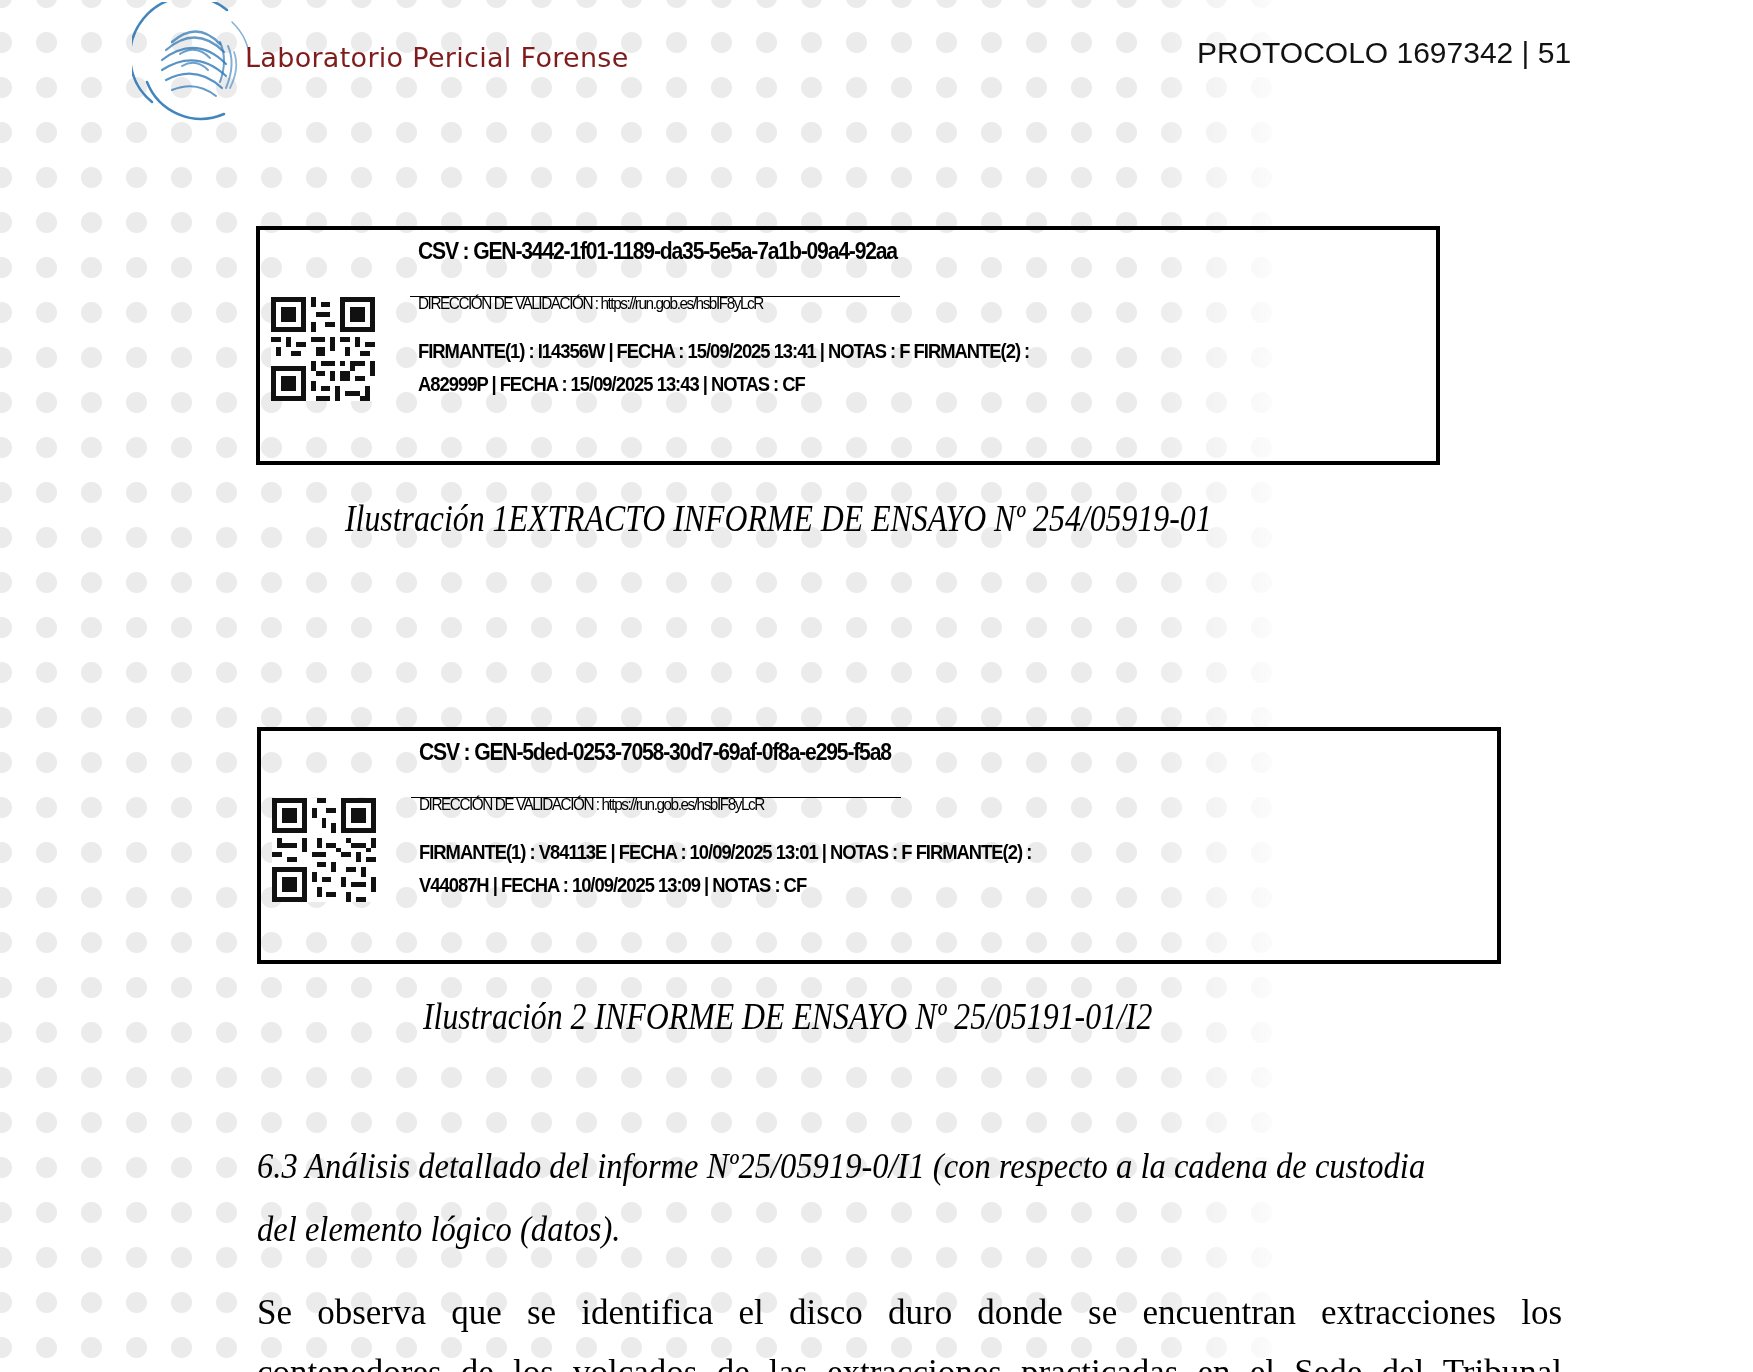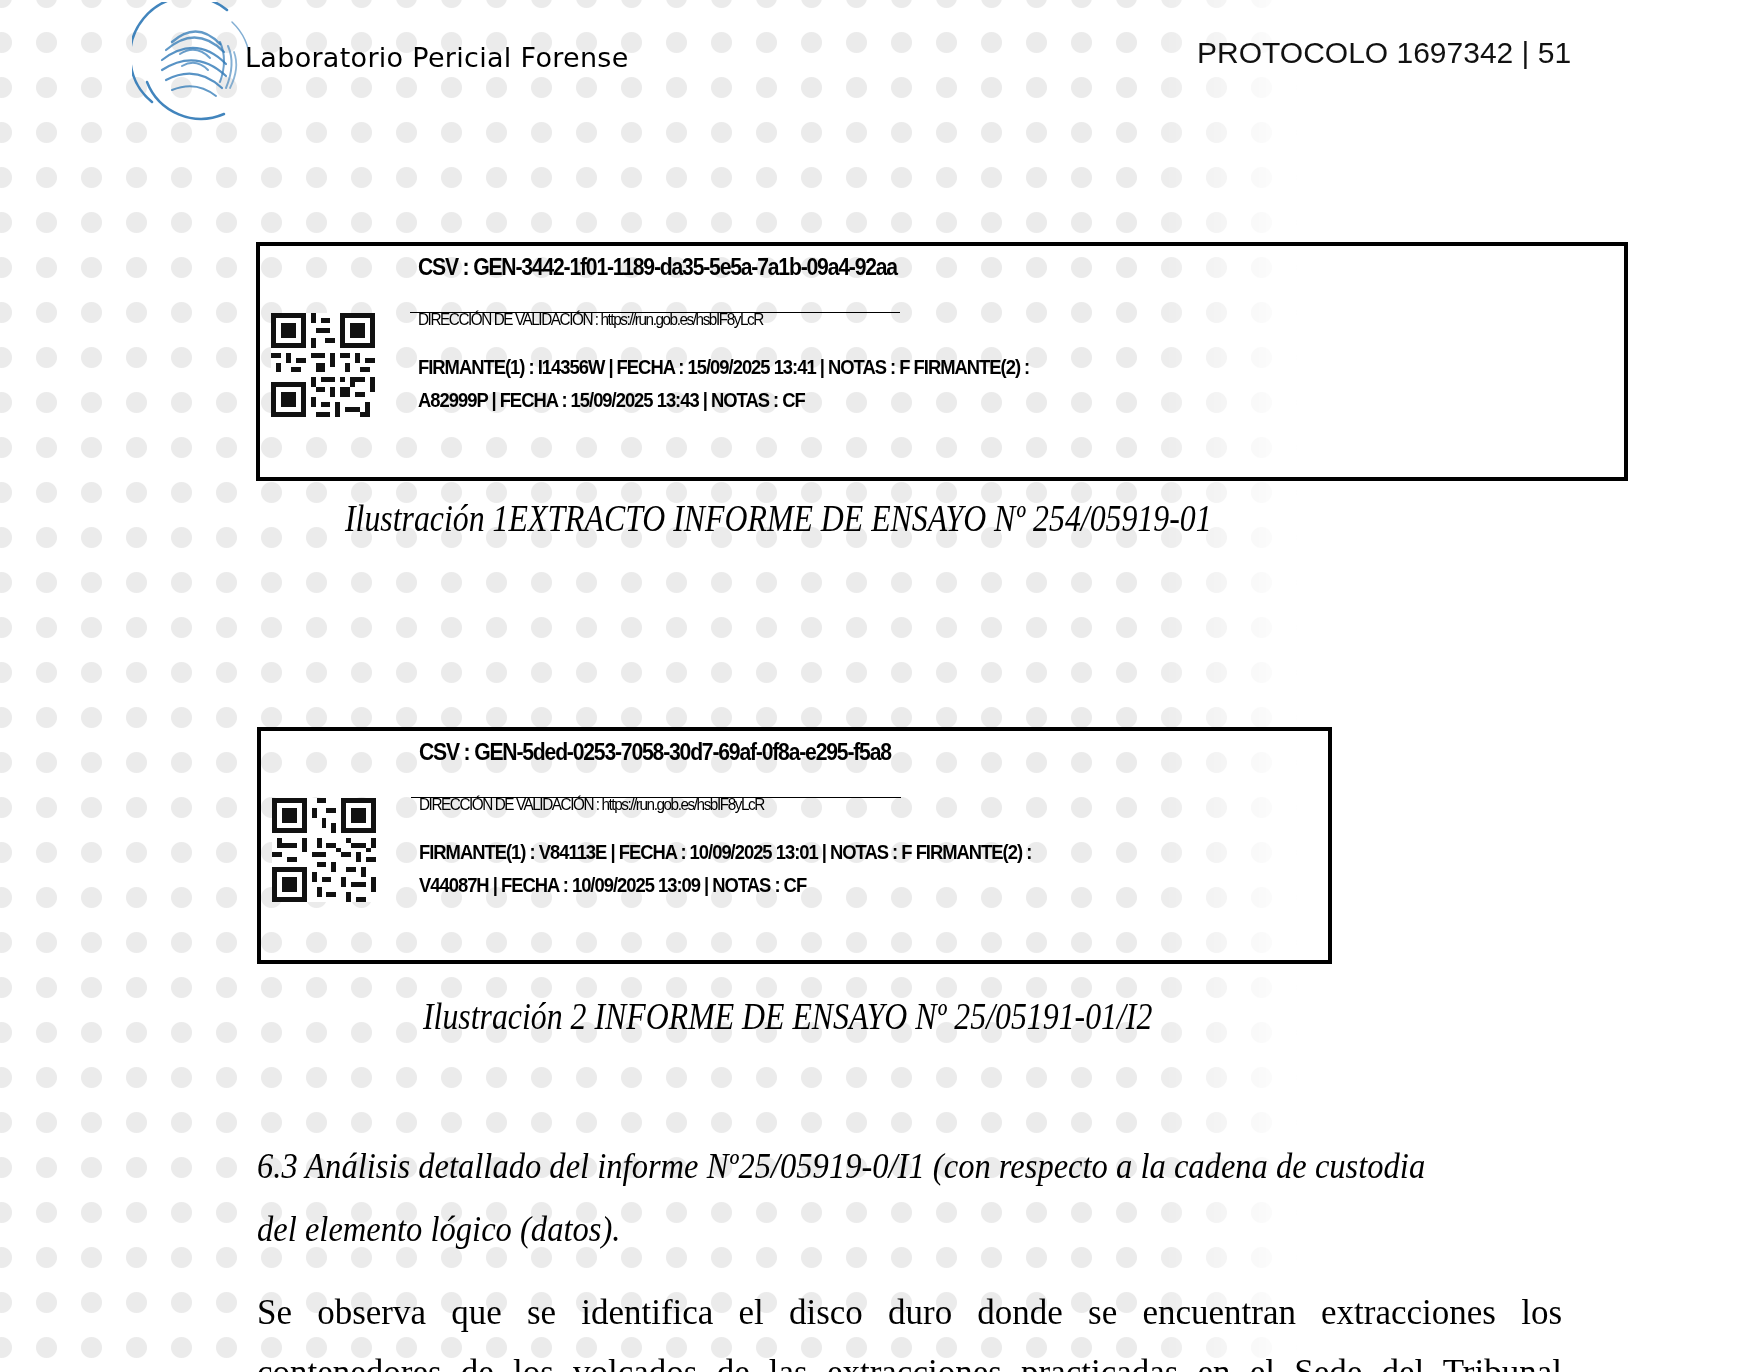--- a/index.html
+++ b/index.html
@@ -20,35 +20,35 @@
   }
   .dots-clear {
     position:absolute; left:1300px; top:0; width:453px; height:1372px; background:#fff; z-index:0;
   }
   .layer { position:absolute; z-index:2; }
 
   
   .logo { left:132px; top:2px; width:130px; height:124px; }
   .logo-text {
     left:245px; top:42px;
-    font-family:"DejaVu Sans", sans-serif; font-size:27px; color:#000000;
+    font-family:"DejaVu Sans", sans-serif; font-size:27px; color:#7f1d1d;
     letter-spacing:0.3px; white-space:nowrap;
   }
   .protocol {
     left:1197px; top:36px;
     font-family:"Liberation Sans", sans-serif; font-size:30px; color:#111;
     white-space:nowrap;
   }
 
   
   .sig-box {
     border:4px solid #000; background:transparent; box-sizing:border-box;
   }
-  .box1 { left:256px; top:226px; width:1372px; height:239px;margin-top:16px; }
-  .box2 { left:257px; top:727px; width:1075px; height:237px; }
+  .box1 { left:256px; top:226px; width:1184px; height:239px; }
+  .box2 { left:257px; top:727px; width:1244px; height:237px; }
   .qr { position:absolute; left:11px; width:104px; height:106px; }
   .box1 .qr { top:66px; }
   .box2 .qr { top:66px; }
   .csv {
     position:absolute; left:158px; top:8px;
     font-family:"Liberation Sans", sans-serif; font-weight:bold; font-size:23px;
     letter-spacing:-1.3px; white-space:nowrap; transform:scaleX(0.92); transform-origin:left;
   }
   .valid {
     position:absolute; left:158px; top:64px;

